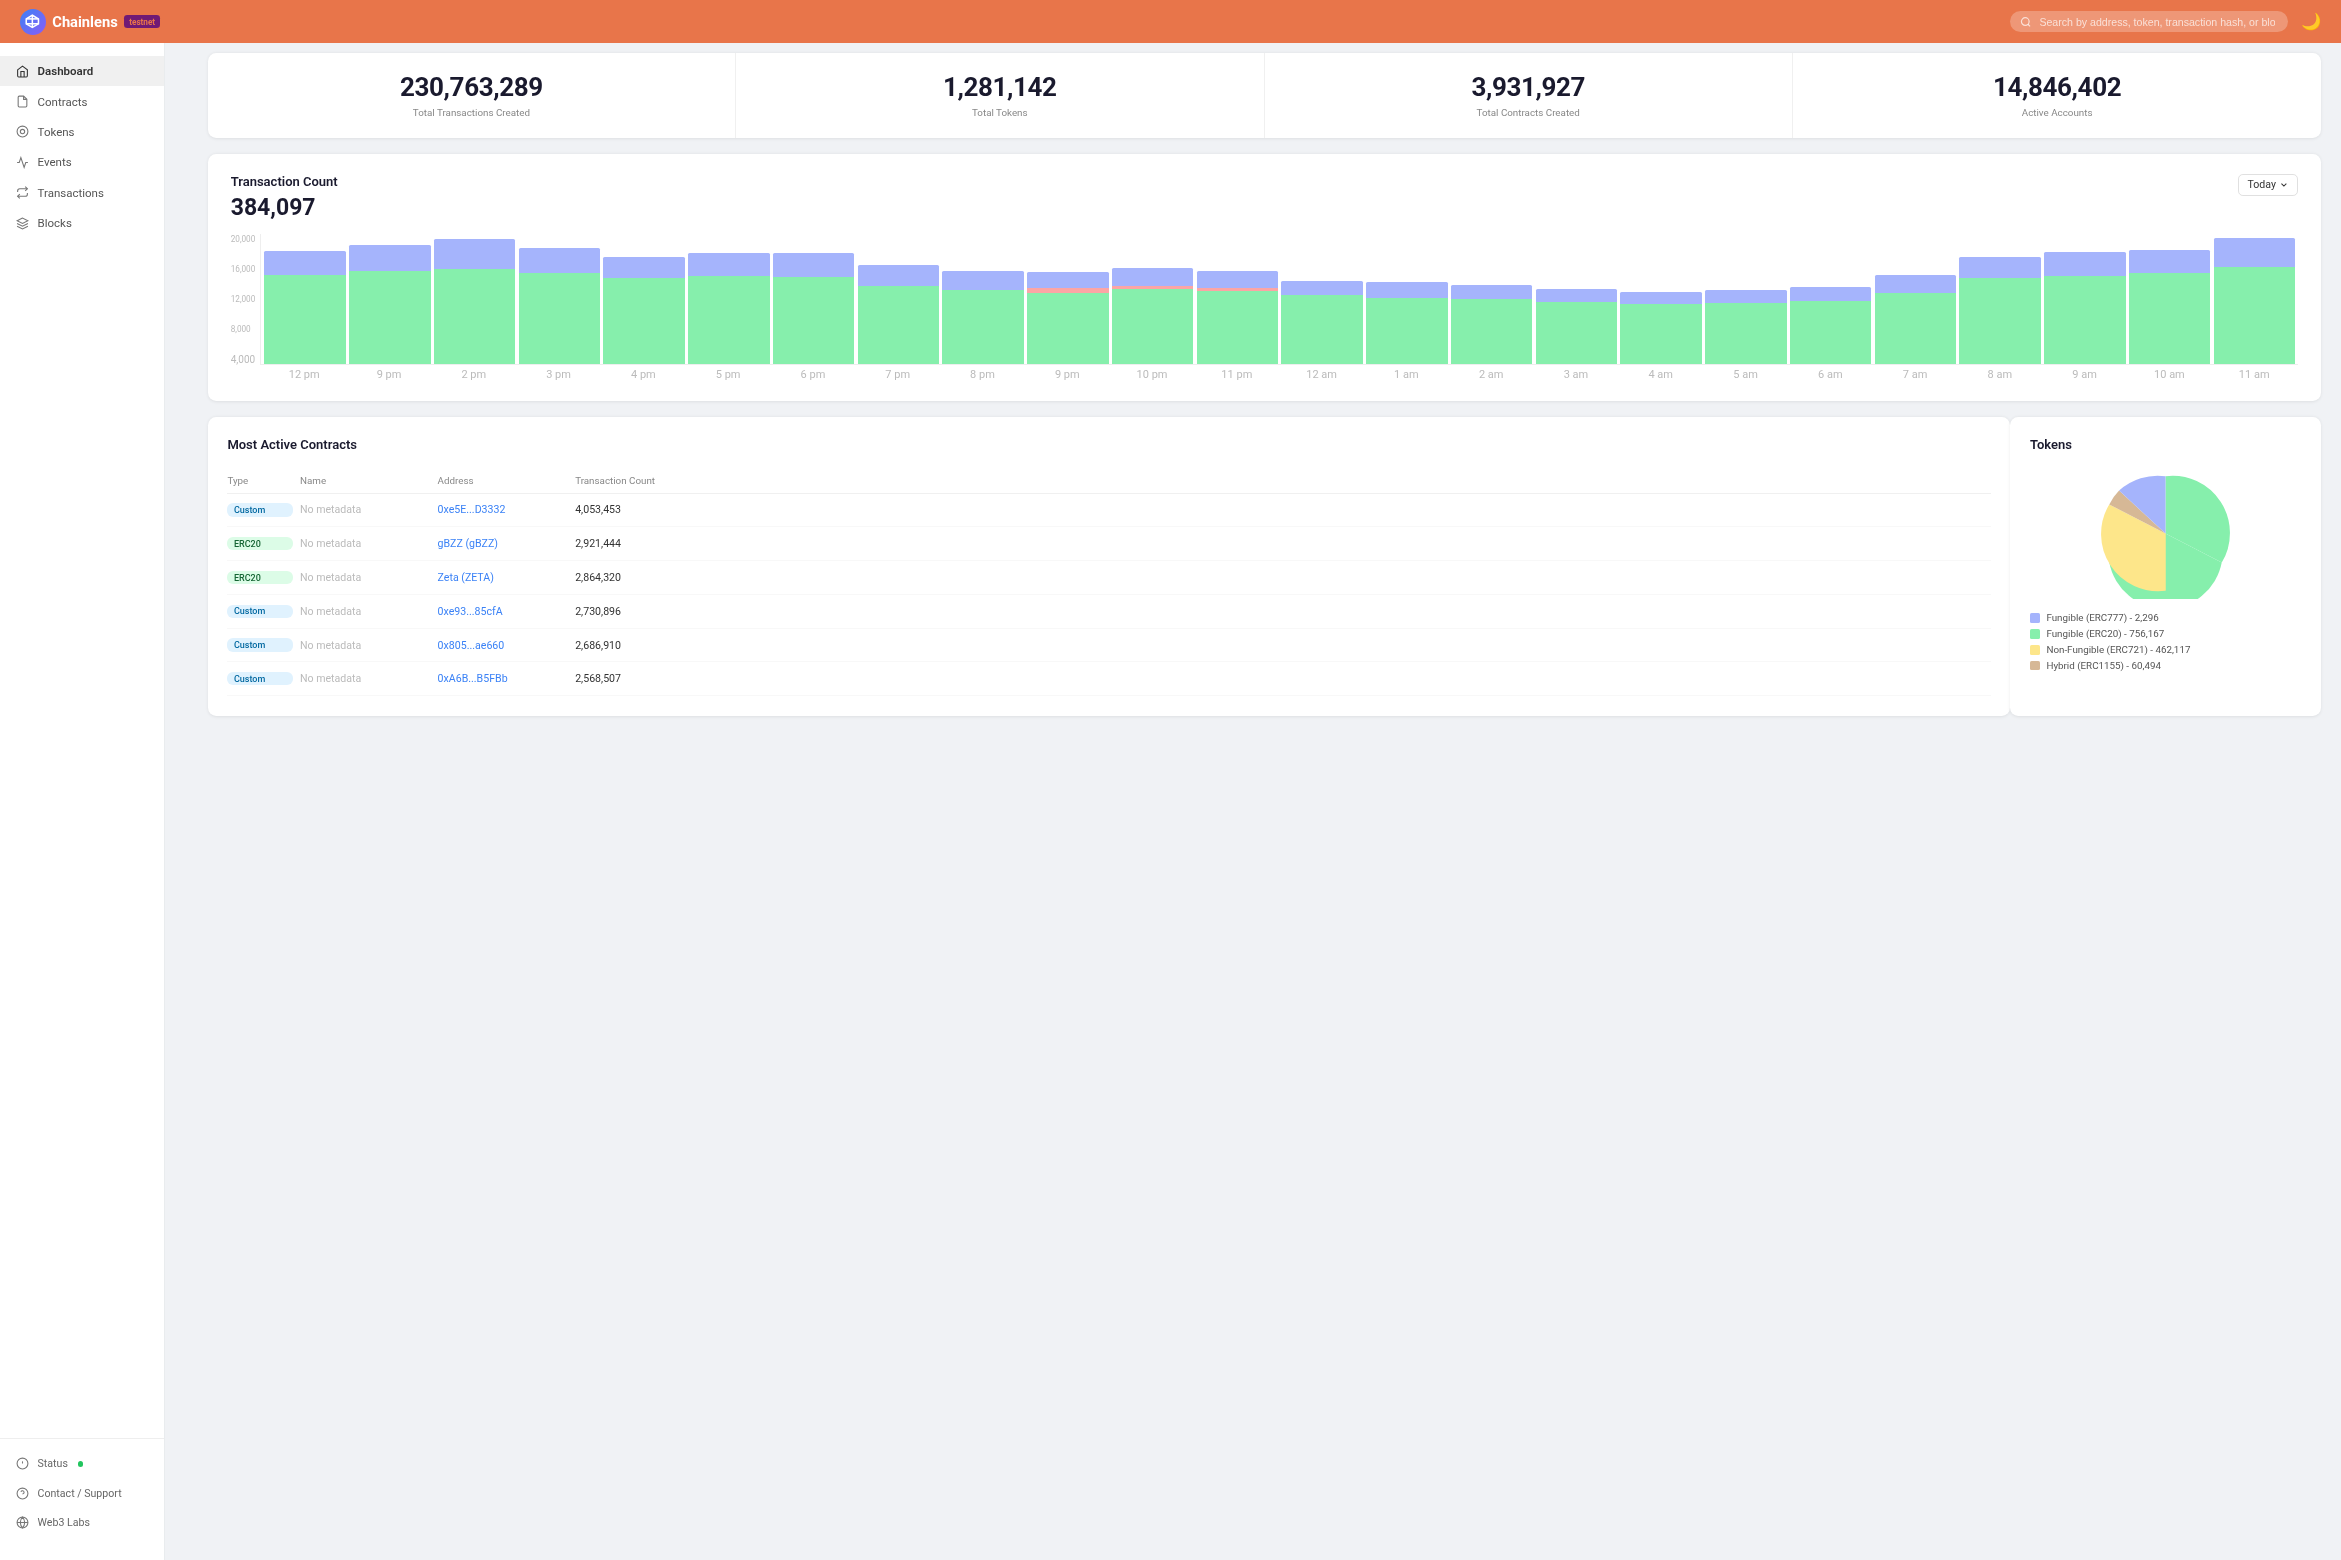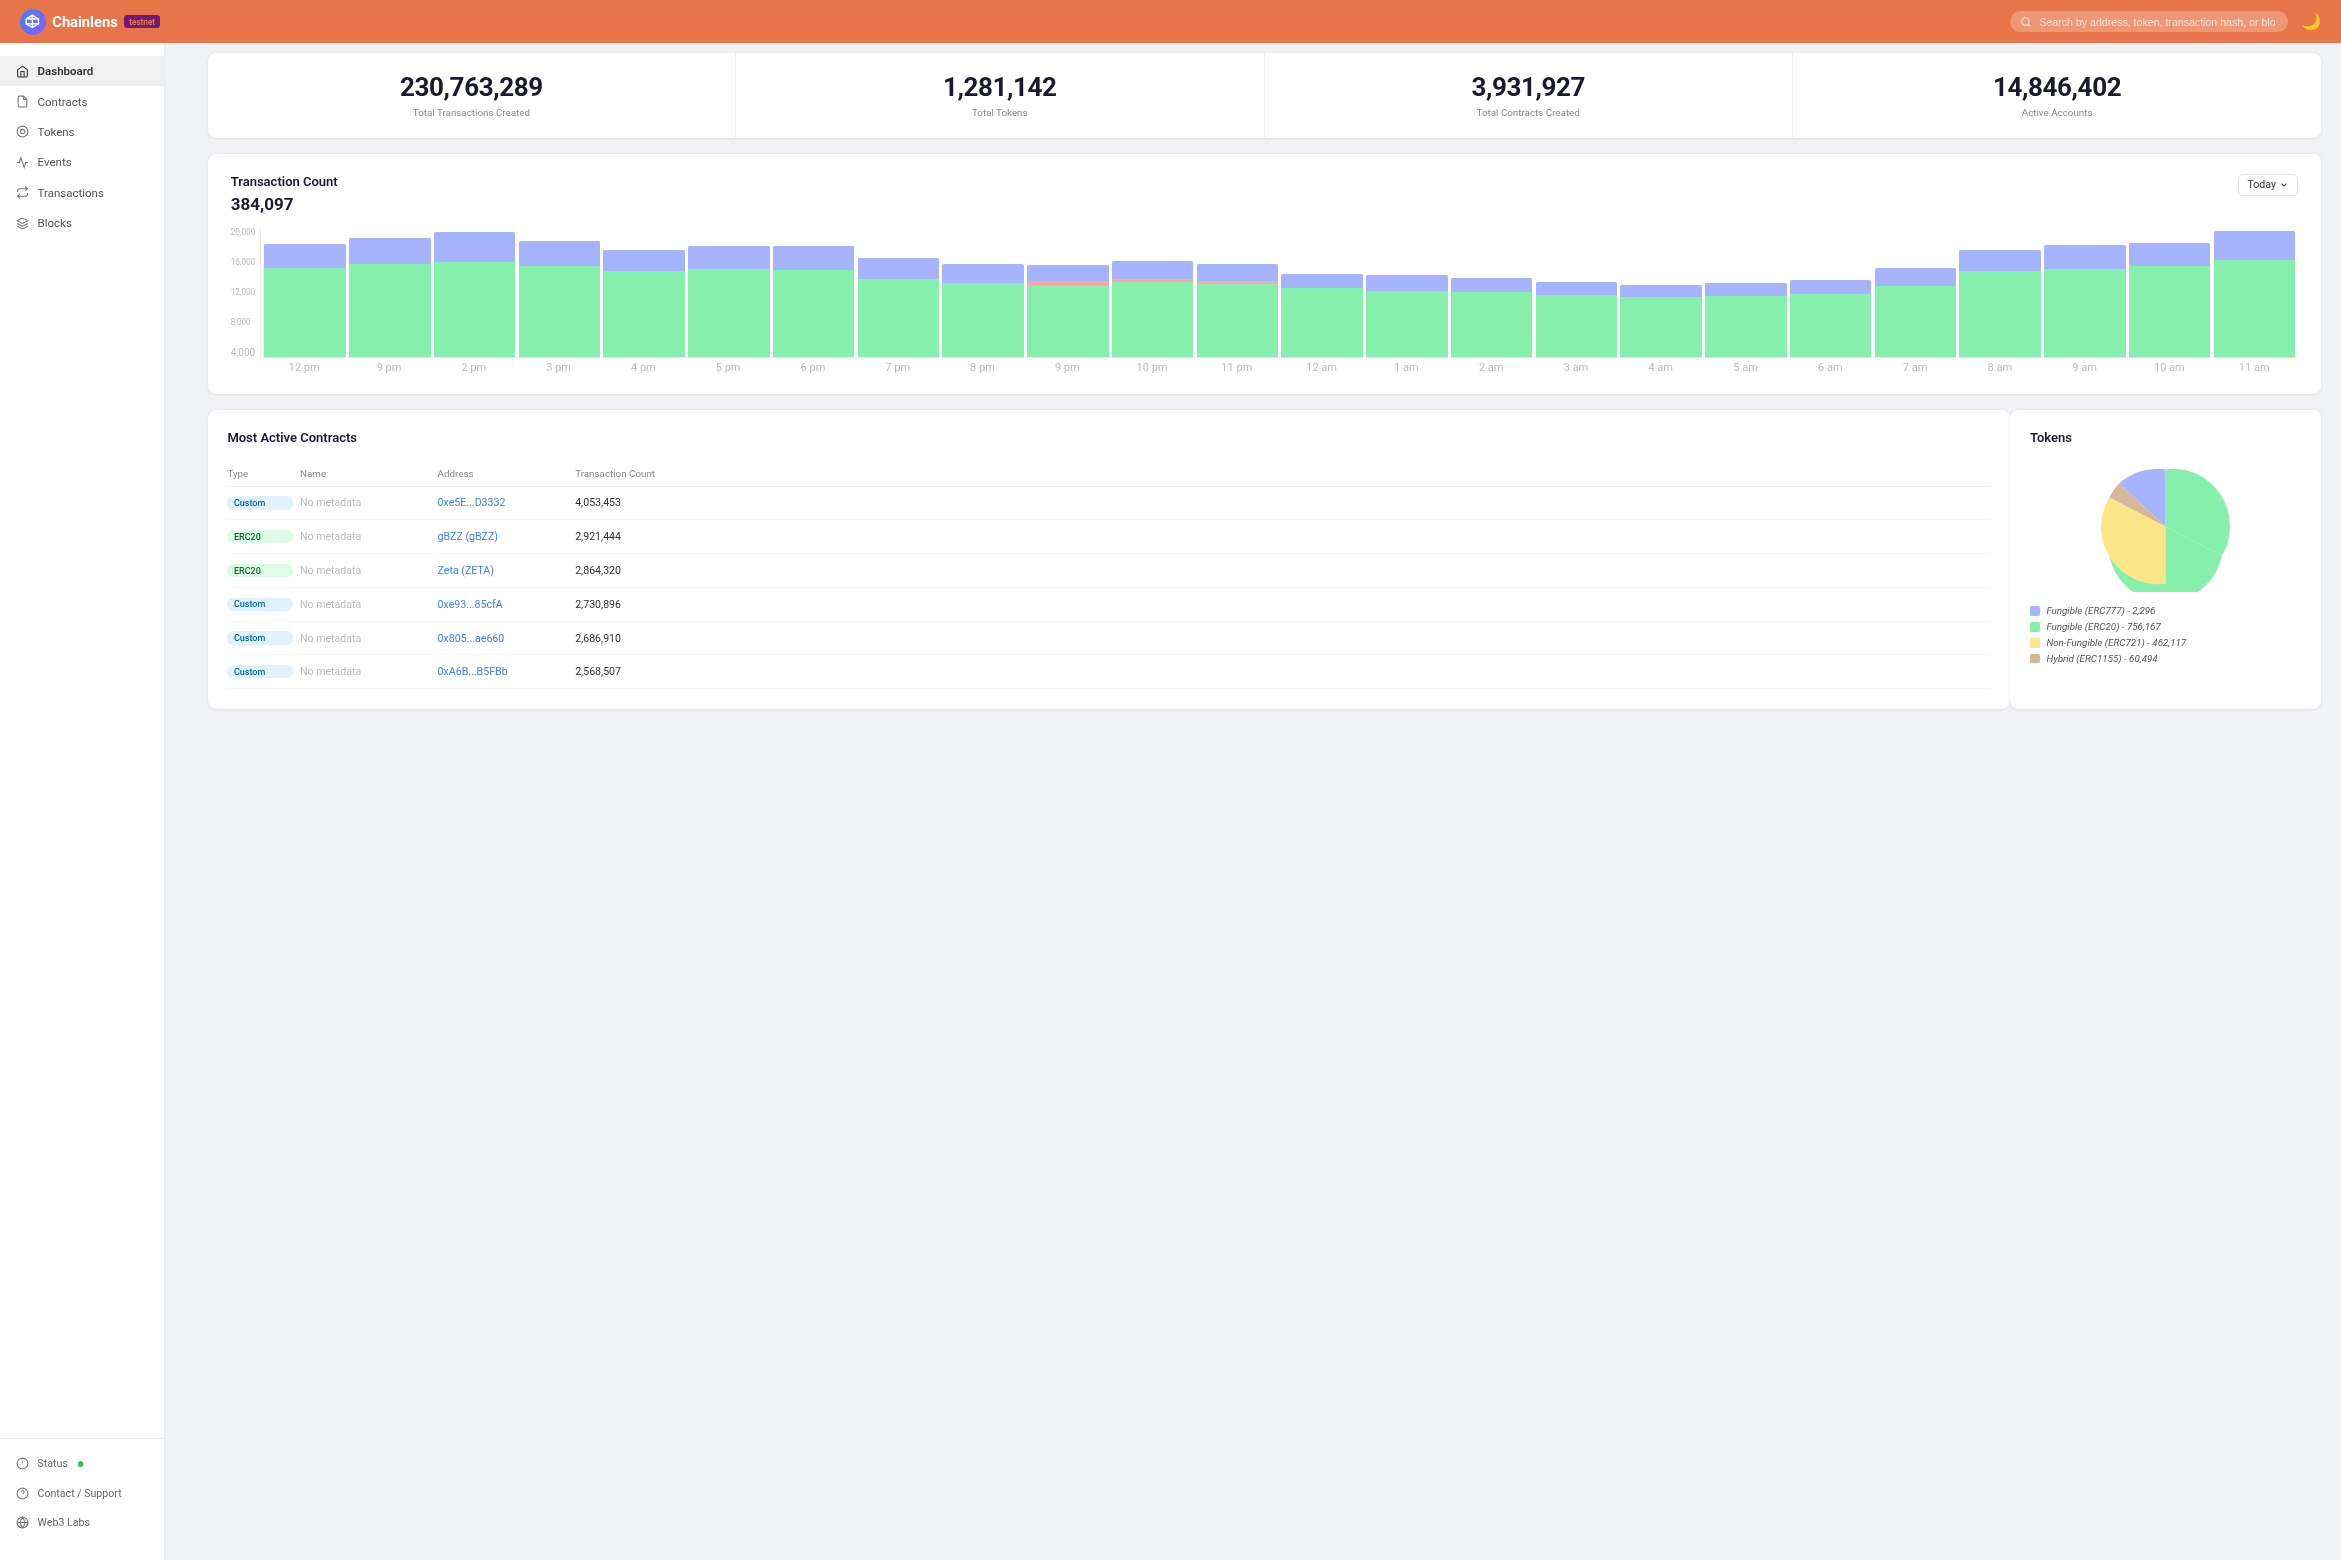--- a/index.html
+++ b/index.html
@@ -177,21 +177,21 @@
       display: flex;
       justify-content: space-between;
       align-items: flex-start;
     }
     .chart-title {
       font-size: 13px;
       font-weight: 600;
       color: #1a1a2e;
     }
     .chart-count {
-      font-size: 17px;
+      font-size: 23px;
       font-weight: 700;
       color: #1a1a2e;
       margin-top: 4.9px;
     }
     .today-selector {
       display: flex;
       align-items: center;
       gap: 3.3px;
       font-size: 10.6px;
       color: #333;
@@ -320,21 +320,20 @@
       box-shadow: 0 0.8px 3.3px rgba(0,0,0,0.08);
       padding: 19.7px;
     }
     .pie-chart-container {
       display: flex;
       justify-content: center;
       margin: 13px 0;
     }
     .legend {
       margin-top: 6.6px;
-      font-style: italic;
     }
     .legend-item {
       display: flex;
       align-items: center;
       gap: 6.6px;
       font-size: 9.8px;
       color: #555;
       margin-bottom: 4.9px;
     }
     .legend-dot {

